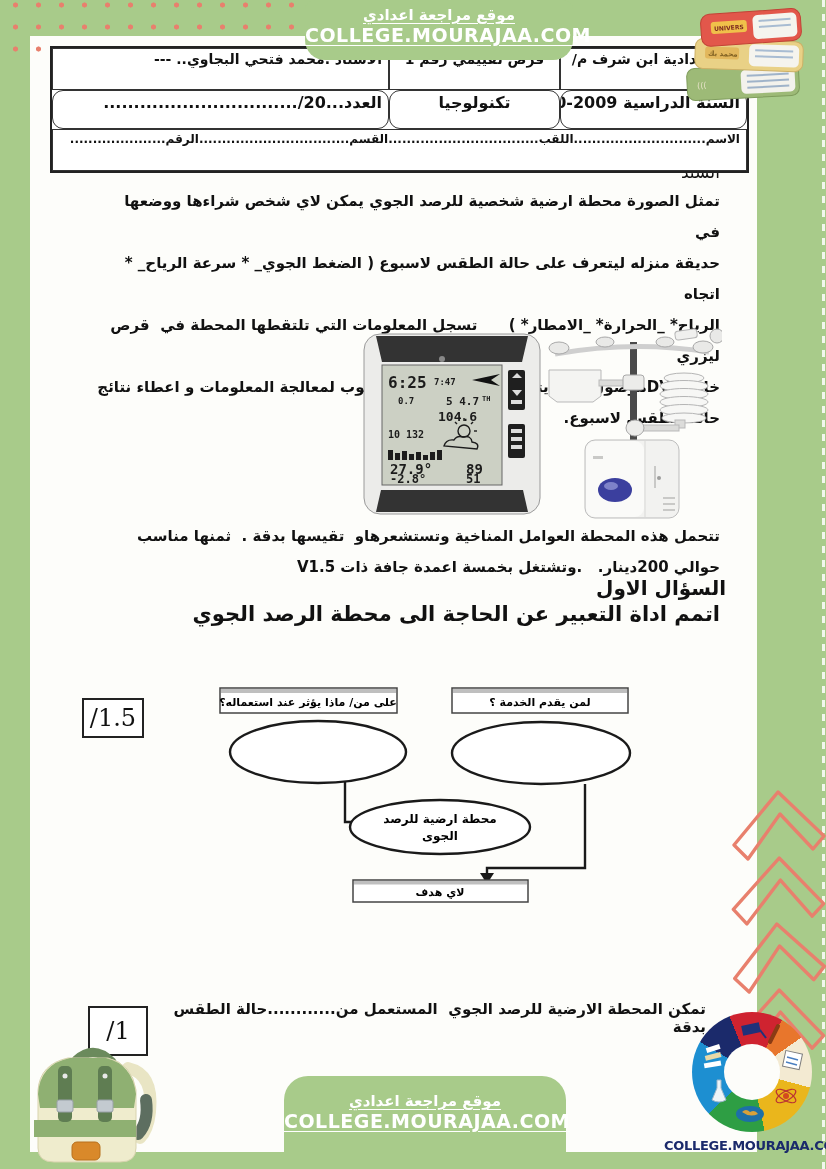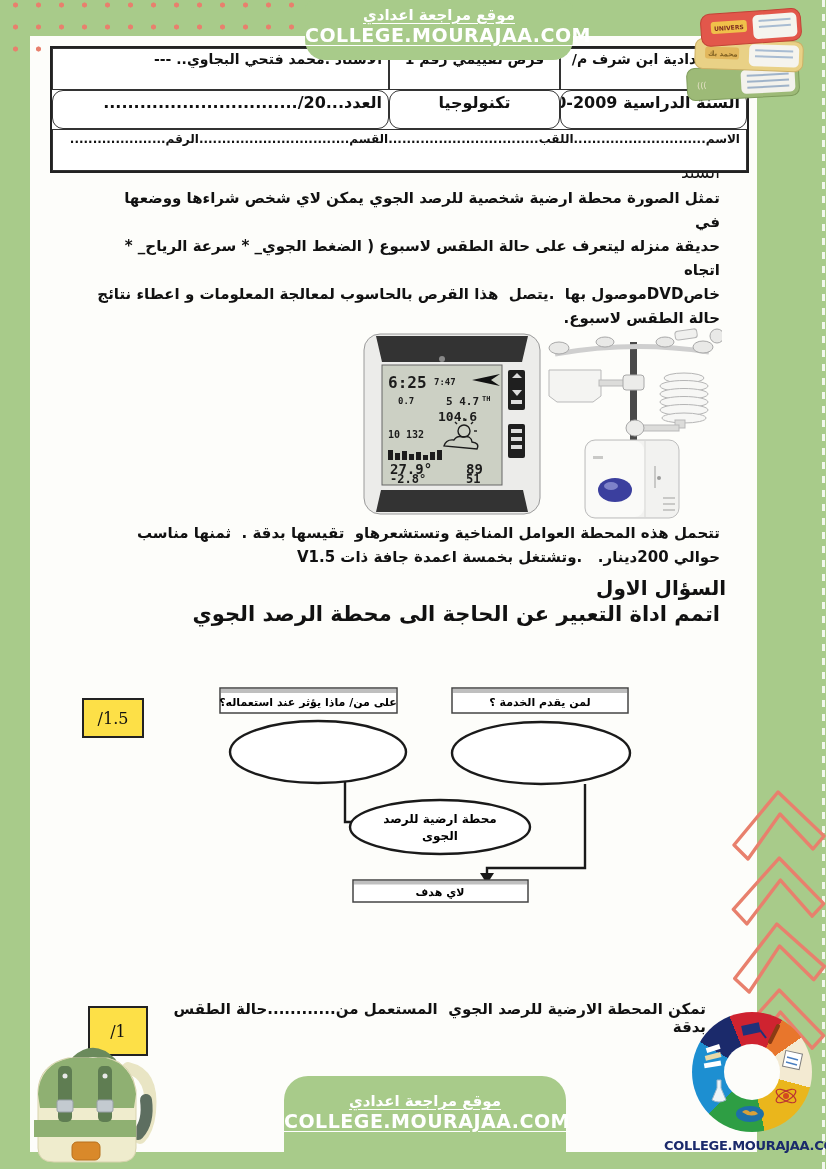--- a/index.html
+++ b/index.html
@@ -23,26 +23,26 @@
   .htable .cell{border:1px solid #333;box-sizing:border-box;padding:2px 6px;font-weight:bold;overflow:hidden;white-space:nowrap;}
   .r1{height:42px;font-size:14px;}
   .r2{height:39px;font-size:16px;border-radius:11px;}
   .r3{height:42px;font-size:12px;grid-column:1 / span 3;font-weight:bold;}
   .center{text-align:center;}
   
   .rtl{direction:rtl;text-align:right;}
   .pre{white-space:pre-wrap;}
   .sanad{position:absolute;left:95px;top:162px;width:625px;z-index:4;}
   .sanad h3{margin:0 0 4px 0;font-size:17px;font-weight:normal;}
-  .bline{font-size:15px;font-weight:bold;line-height:24px;}
+  .bline{font-size:15px;font-weight:bold;line-height:31px;}
   .after{position:absolute;left:95px;top:521px;width:625px;z-index:4;}
   .q1h{position:absolute;left:101px;top:576px;width:625px;font-size:20px;font-weight:bold;z-index:4;}
   .q1i{position:absolute;left:95px;top:602px;width:625px;font-size:21px;font-weight:bold;z-index:4;}
-  .scorebox{position:absolute;border:2px solid #222;background:#fde047;display:flex;align-items:center;justify-content:center;
-            font-family:"DejaVu Serif",serif;font-size:16px;z-index:6;}
+  .scorebox{position:absolute;border:2px solid #222;background:#ffffff;display:flex;align-items:center;justify-content:center;
+            font-family:"DejaVu Serif",serif;font-size:24px;z-index:6;}
   .sb15{left:82px;top:698px;width:58px;height:36px;}
   .sb1{left:88px;top:1006px;width:56px;height:46px;}
   .q2a{position:absolute;left:150px;top:1000px;width:556px;font-size:15px;font-weight:bold;z-index:4;}
   .q2b{position:absolute;left:150px;top:1028px;width:540px;font-size:15px;font-weight:bold;z-index:4;}
   svg{position:absolute;}
   .fig{left:362px;top:328px;z-index:4;}
   .diagram{left:190px;top:683px;z-index:4;}
   .books{left:683px;top:6px;z-index:20;}
   .chevrons{left:726px;top:782px;z-index:8;}
   .bagsvg{left:16px;top:1038px;z-index:22;}
@@ -103,20 +103,21 @@
     <div class="cell r2">السنة الدراسية 2009-2010</div>
     <div class="cell r2 center">تكنولوجيا</div>
     <div class="cell r2">العدد...20/................................</div>
     <div class="cell r3">الاسم.............................اللقب.................................القسم.................................الرقم.....................</div>
   </div>
 
   <div class="sanad rtl">
     <h3>السند</h3>
     <div class="bline pre">تمثل الصورة محطة ارضية شخصية للرصد الجوي يمكن لاي شخص شراءها ووضعها في</div>
     <div class="bline pre">حديقة منزله ليتعرف على حالة الطقس لاسبوع ( الضغط الجوي_ * سرعة الرياح_ * اتجاه</div>
+    <div class="bline pre">الرياح* _الحرارة* _الامطار* )      تسجل المعلومات التي تلتقطها المحطة في  قرص ليزري</div>
     <div class="bline pre">خاصDVDموصول بها  .يتصل  هذا القرص بالحاسوب لمعالجة المعلومات و اعطاء نتائج</div>
     <div class="bline pre">حالة الطقس لاسبوع.</div>
   </div>
 
   <svg class="fig" width="360" height="192" viewBox="0 0 360 192">
 
     <g>
       <rect x="2" y="6" width="176" height="180" rx="16" fill="#ececea" stroke="#9a9a9a"></rect>
       <path d="M14,8 h152 l-6,26 h-140 z" fill="#333"></path>
       <path d="M14,184 h152 l-5,-22 h-142 z" fill="#333"></path>

